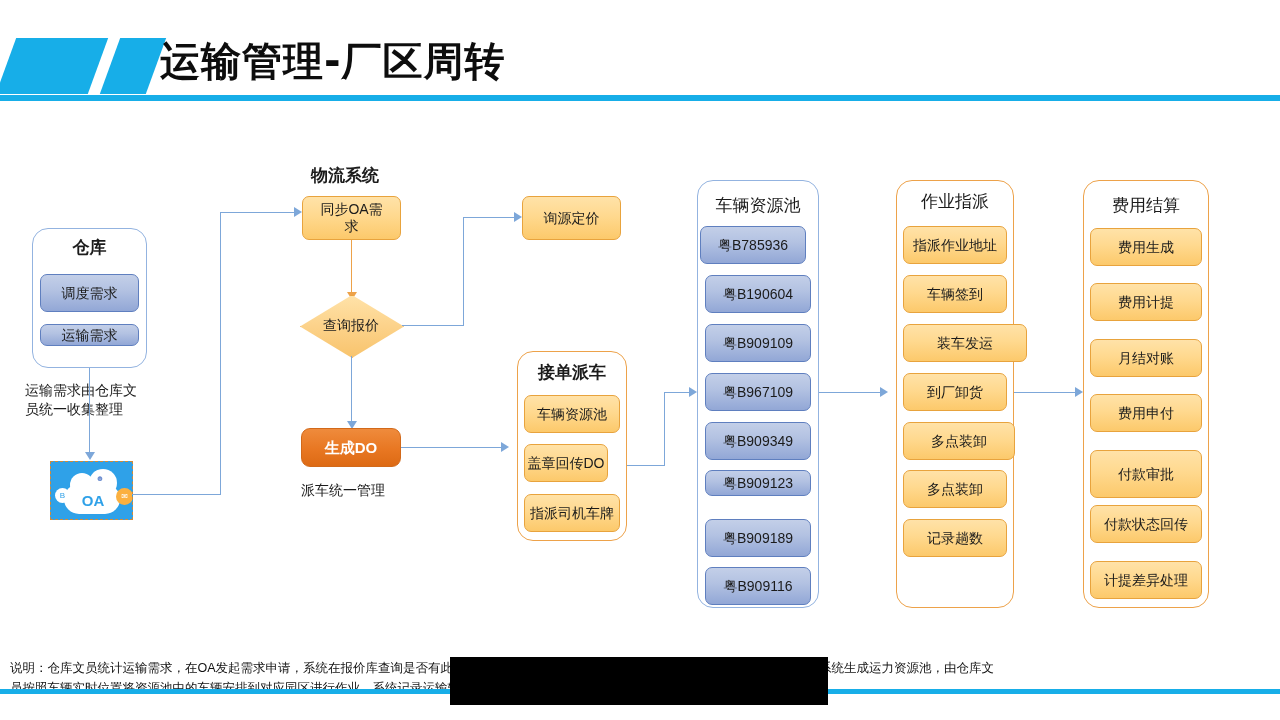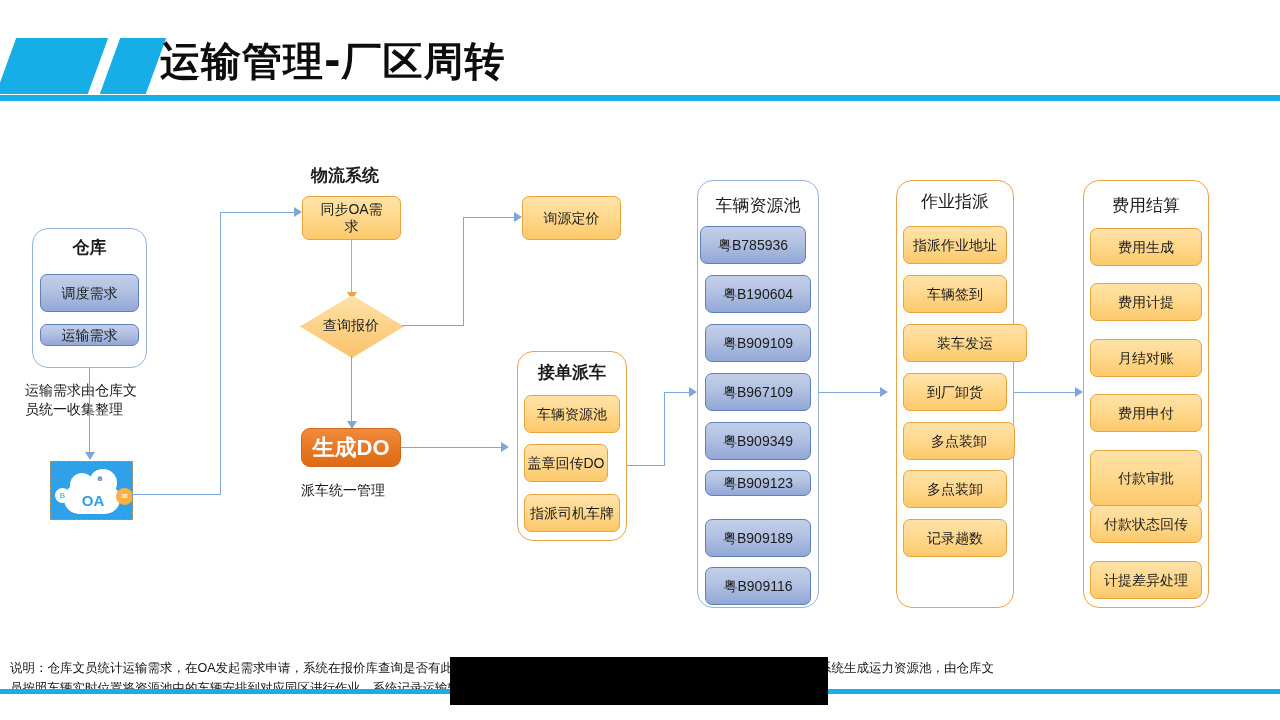--- a/index.html
+++ b/index.html
@@ -37,21 +37,21 @@
   .orange-item{
     border:1px solid #e8a33d;border-radius:7px;
     background:linear-gradient(180deg,#ffe2a8 0%,#ffd98f 45%,#fcc96b 100%);
     color:#1b1b1b;font-size:14px;
   }
 
   
   .orange-strong{
     border:1px solid #d2691a;border-radius:9px;
     background:linear-gradient(180deg,#ef8b3c 0%,#e87722 55%,#dd6a14 100%);
-    color:#ffffff;font-size:22px;font-weight:bold;
+    color:#ffffff;font-size:15px;font-weight:bold;
   }
 
   
   .container{position:absolute;box-sizing:border-box;background:#ffffff;}
   .container.blue-c{border:1.6px solid #93b3e0;border-radius:16px;}
   .container.orange-c{border:1.6px solid #eda24a;border-radius:16px;}
   .c-title{position:absolute;left:0;right:0;text-align:center;
     font-size:17px;color:#1b1b1b;font-weight:normal;}
 
   .plain-label{position:absolute;font-size:14px;color:#1b1b1b;line-height:1.38;}
@@ -216,21 +216,21 @@
   <div class="ln h" style="left:1014px;top:392px;width:62px;"></div>
   <div class="arw r" style="left:1075px;top:387px;"></div>
 
   <div class="container orange-c" style="left:1083px;top:180px;width:126px;height:428px;">
     <div class="c-title" style="top:13px;">费用结算</div>
   </div>
   <div class="node orange-item" style="left:1090px;top:228px;width:112px;height:38px;">费用生成</div>
   <div class="node orange-item" style="left:1090px;top:283px;width:112px;height:38px;">费用计提</div>
   <div class="node orange-item" style="left:1090px;top:339px;width:112px;height:38px;">月结对账</div>
   <div class="node orange-item" style="left:1090px;top:394px;width:112px;height:38px;">费用申付</div>
-  <div class="node orange-item" style="left:1090px;top:450px;width:112px;height:56px;">付款审批</div>
+  <div class="node orange-item" style="left:1090px;top:450px;width:112px;height:48px;">付款审批</div>
   <div class="node orange-item" style="left:1090px;top:505px;width:112px;height:38px;">付款状态回传</div>
   <div class="node orange-item" style="left:1090px;top:561px;width:112px;height:38px;">计提差异处理</div>
 
   <div class="footer">
     <div>说明：仓库文员统计运输需求，在OA发起需求申请，系统在报价库查询是否有此线路，若                                    单，有对应船务发送给供应商，供应商接单后进行派车在系统生成运力资源池，由仓库文</div>
     <div>        员按照车辆实时位置将资源池中的车辆安排到对应园区进行作业，系统记录运输轨迹                          ，对账完成推送到OA进行付款审批并付款。</div>
   </div>
   <div class="foot-rule"></div>
   <div class="occluder"></div>
 

